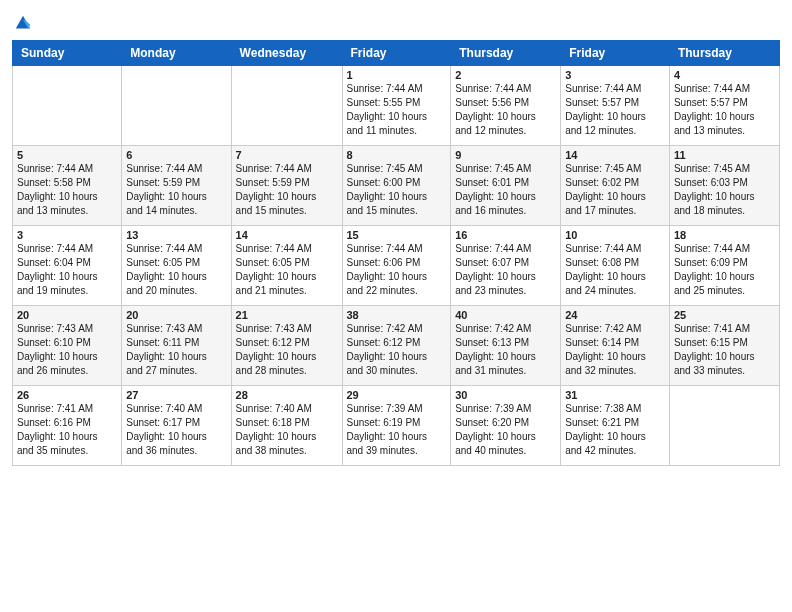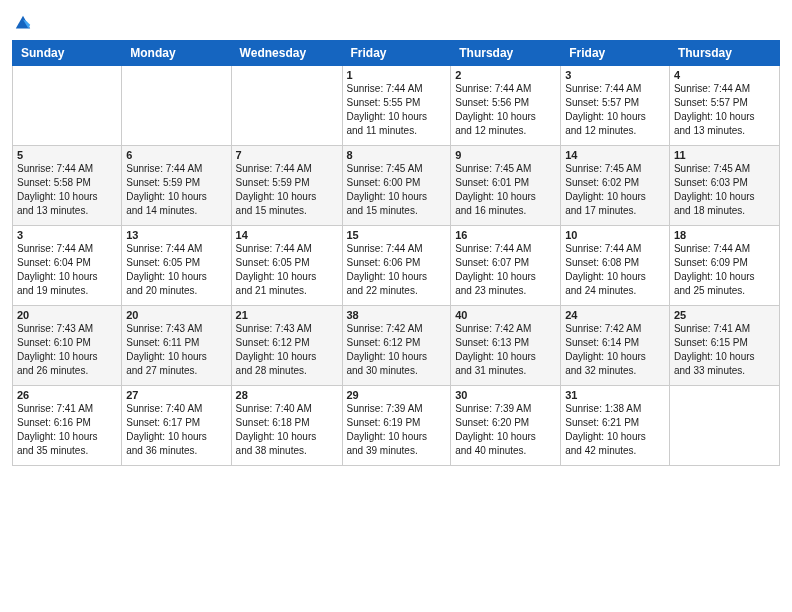--- a/index.html
+++ b/index.html
@@ -344,21 +344,21 @@
           </td>
           <td>
             <div class="day-num">30</div>
             <div class="day-info" style="white-space: pre-line;">Sunrise: 7:39 AM
 Sunset: 6:20 PM
 Daylight: 10 hours
 and 40 minutes.</div>
           </td>
           <td>
             <div class="day-num">31</div>
-            <div class="day-info" style="white-space: pre-line;">Sunrise: 1:38 AM
+            <div class="day-info" style="white-space: pre-line;">Sunrise: 7:38 AM
 Sunset: 6:21 PM
 Daylight: 10 hours
 and 42 minutes.</div>
           </td>
           <td class="empty-cell"></td>
         </tr>
       </tbody>
   </table>
 </div>
 

